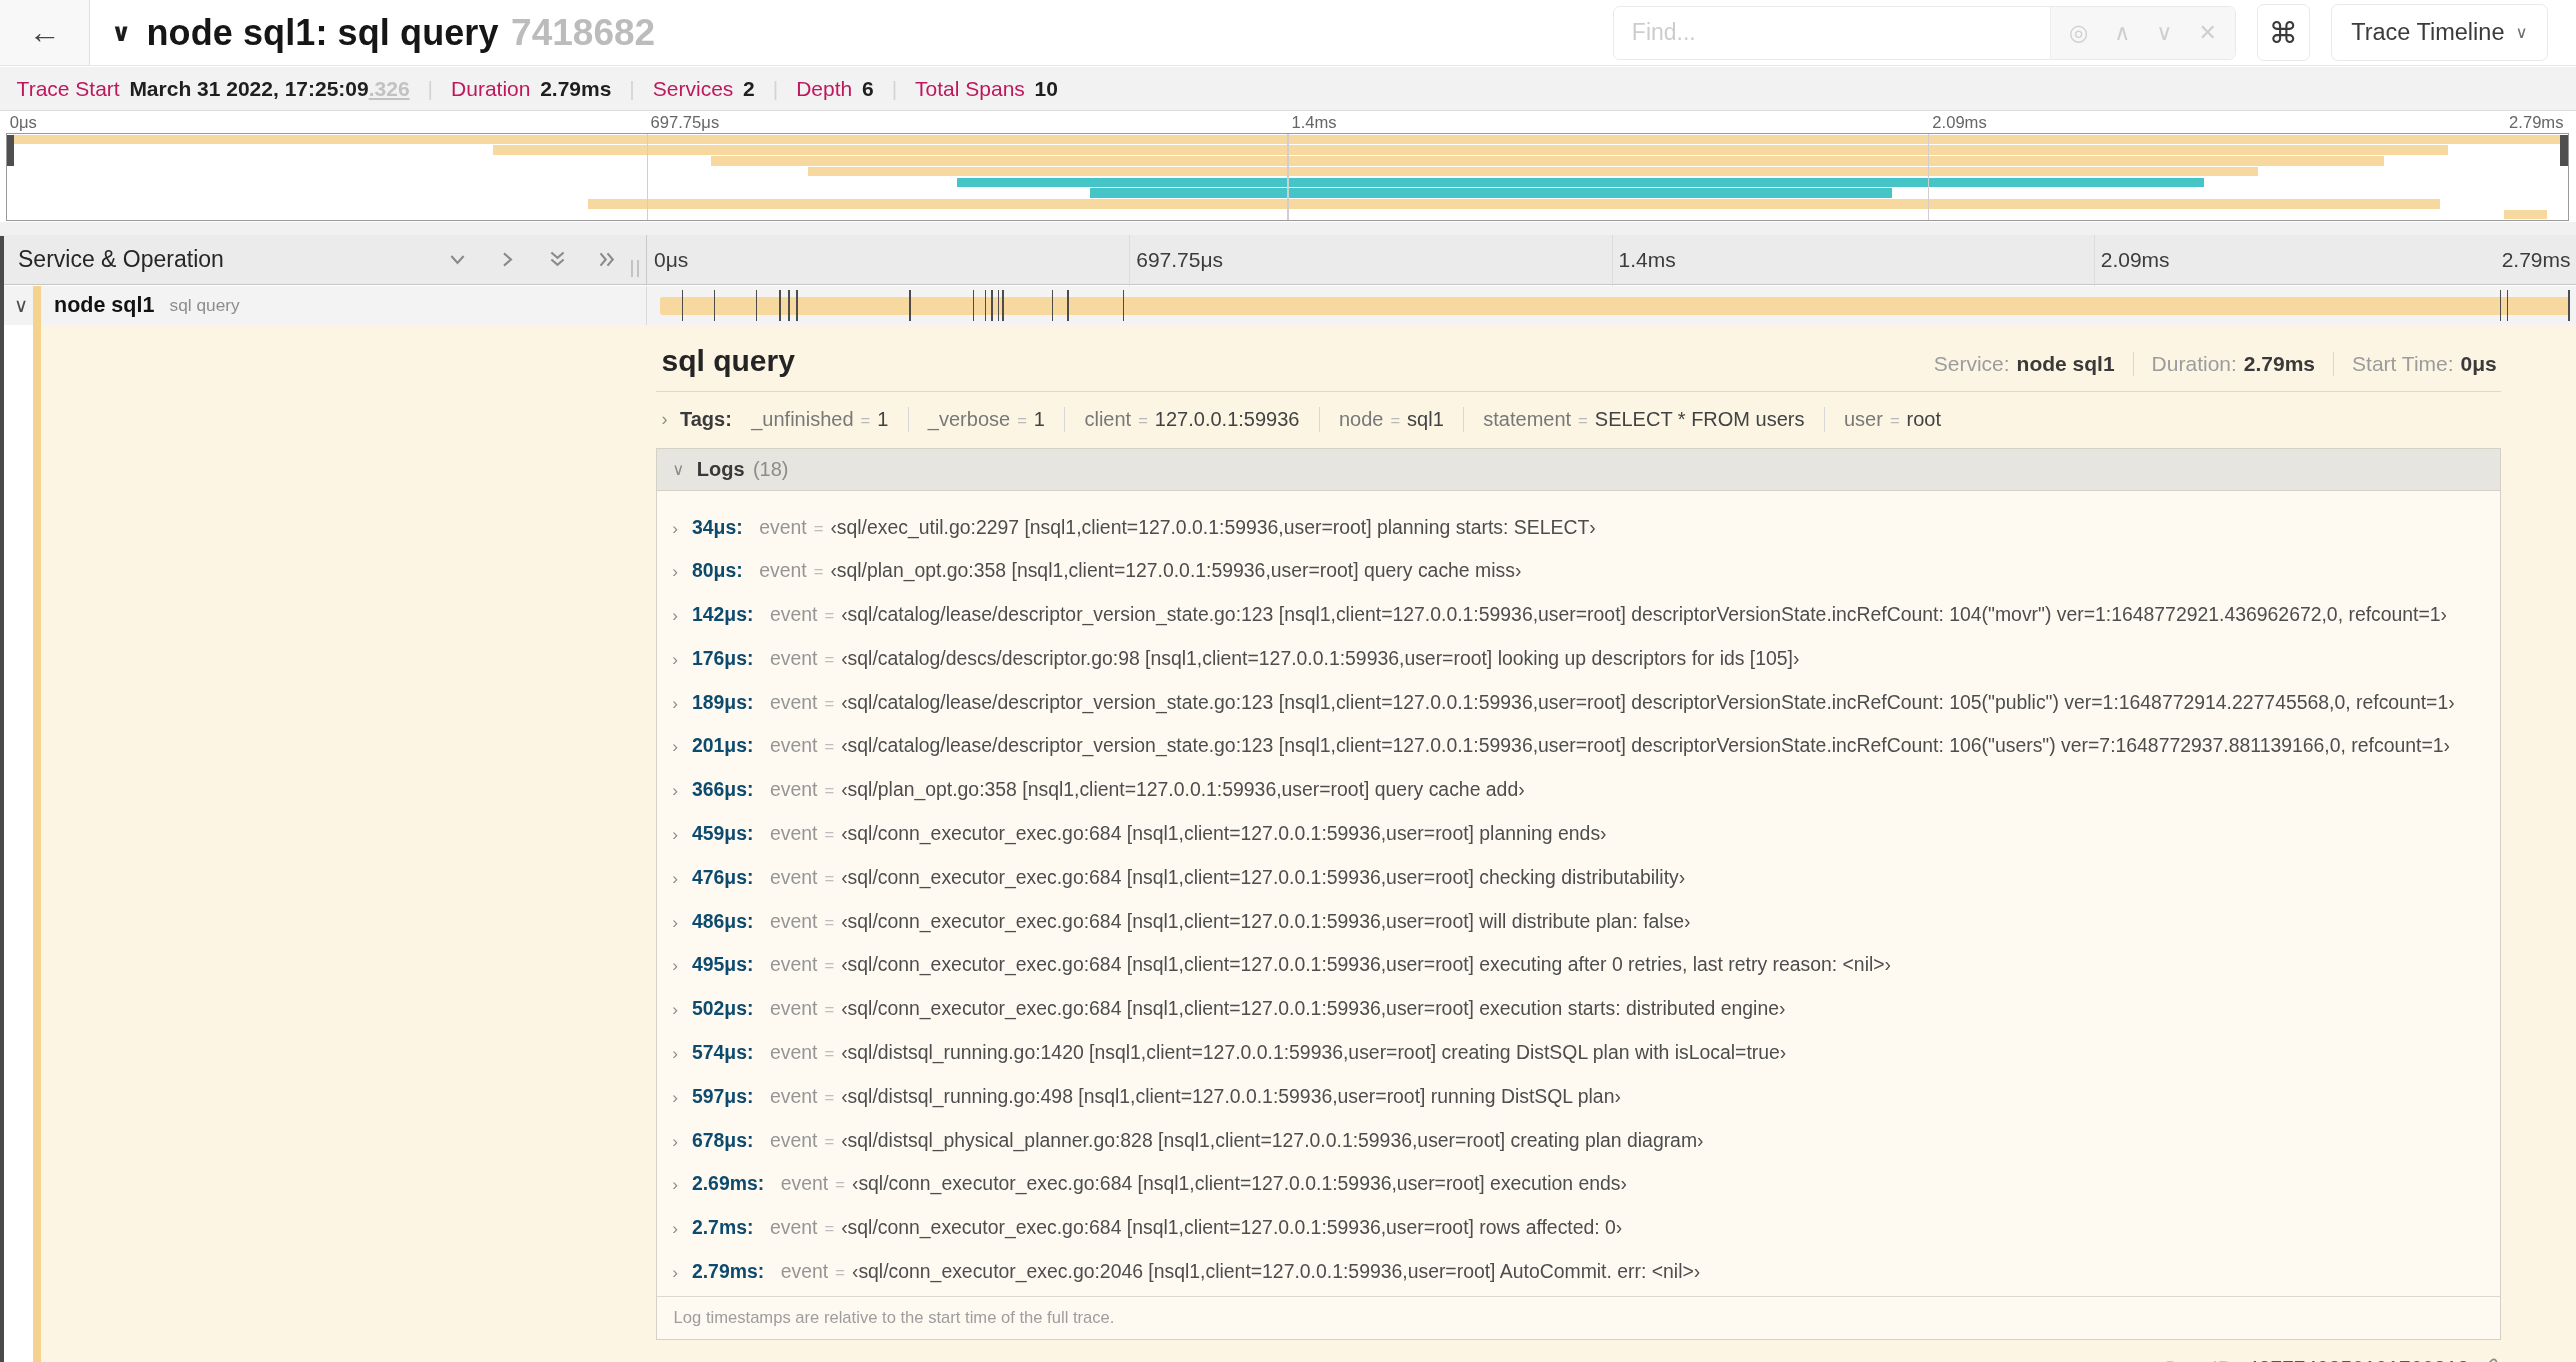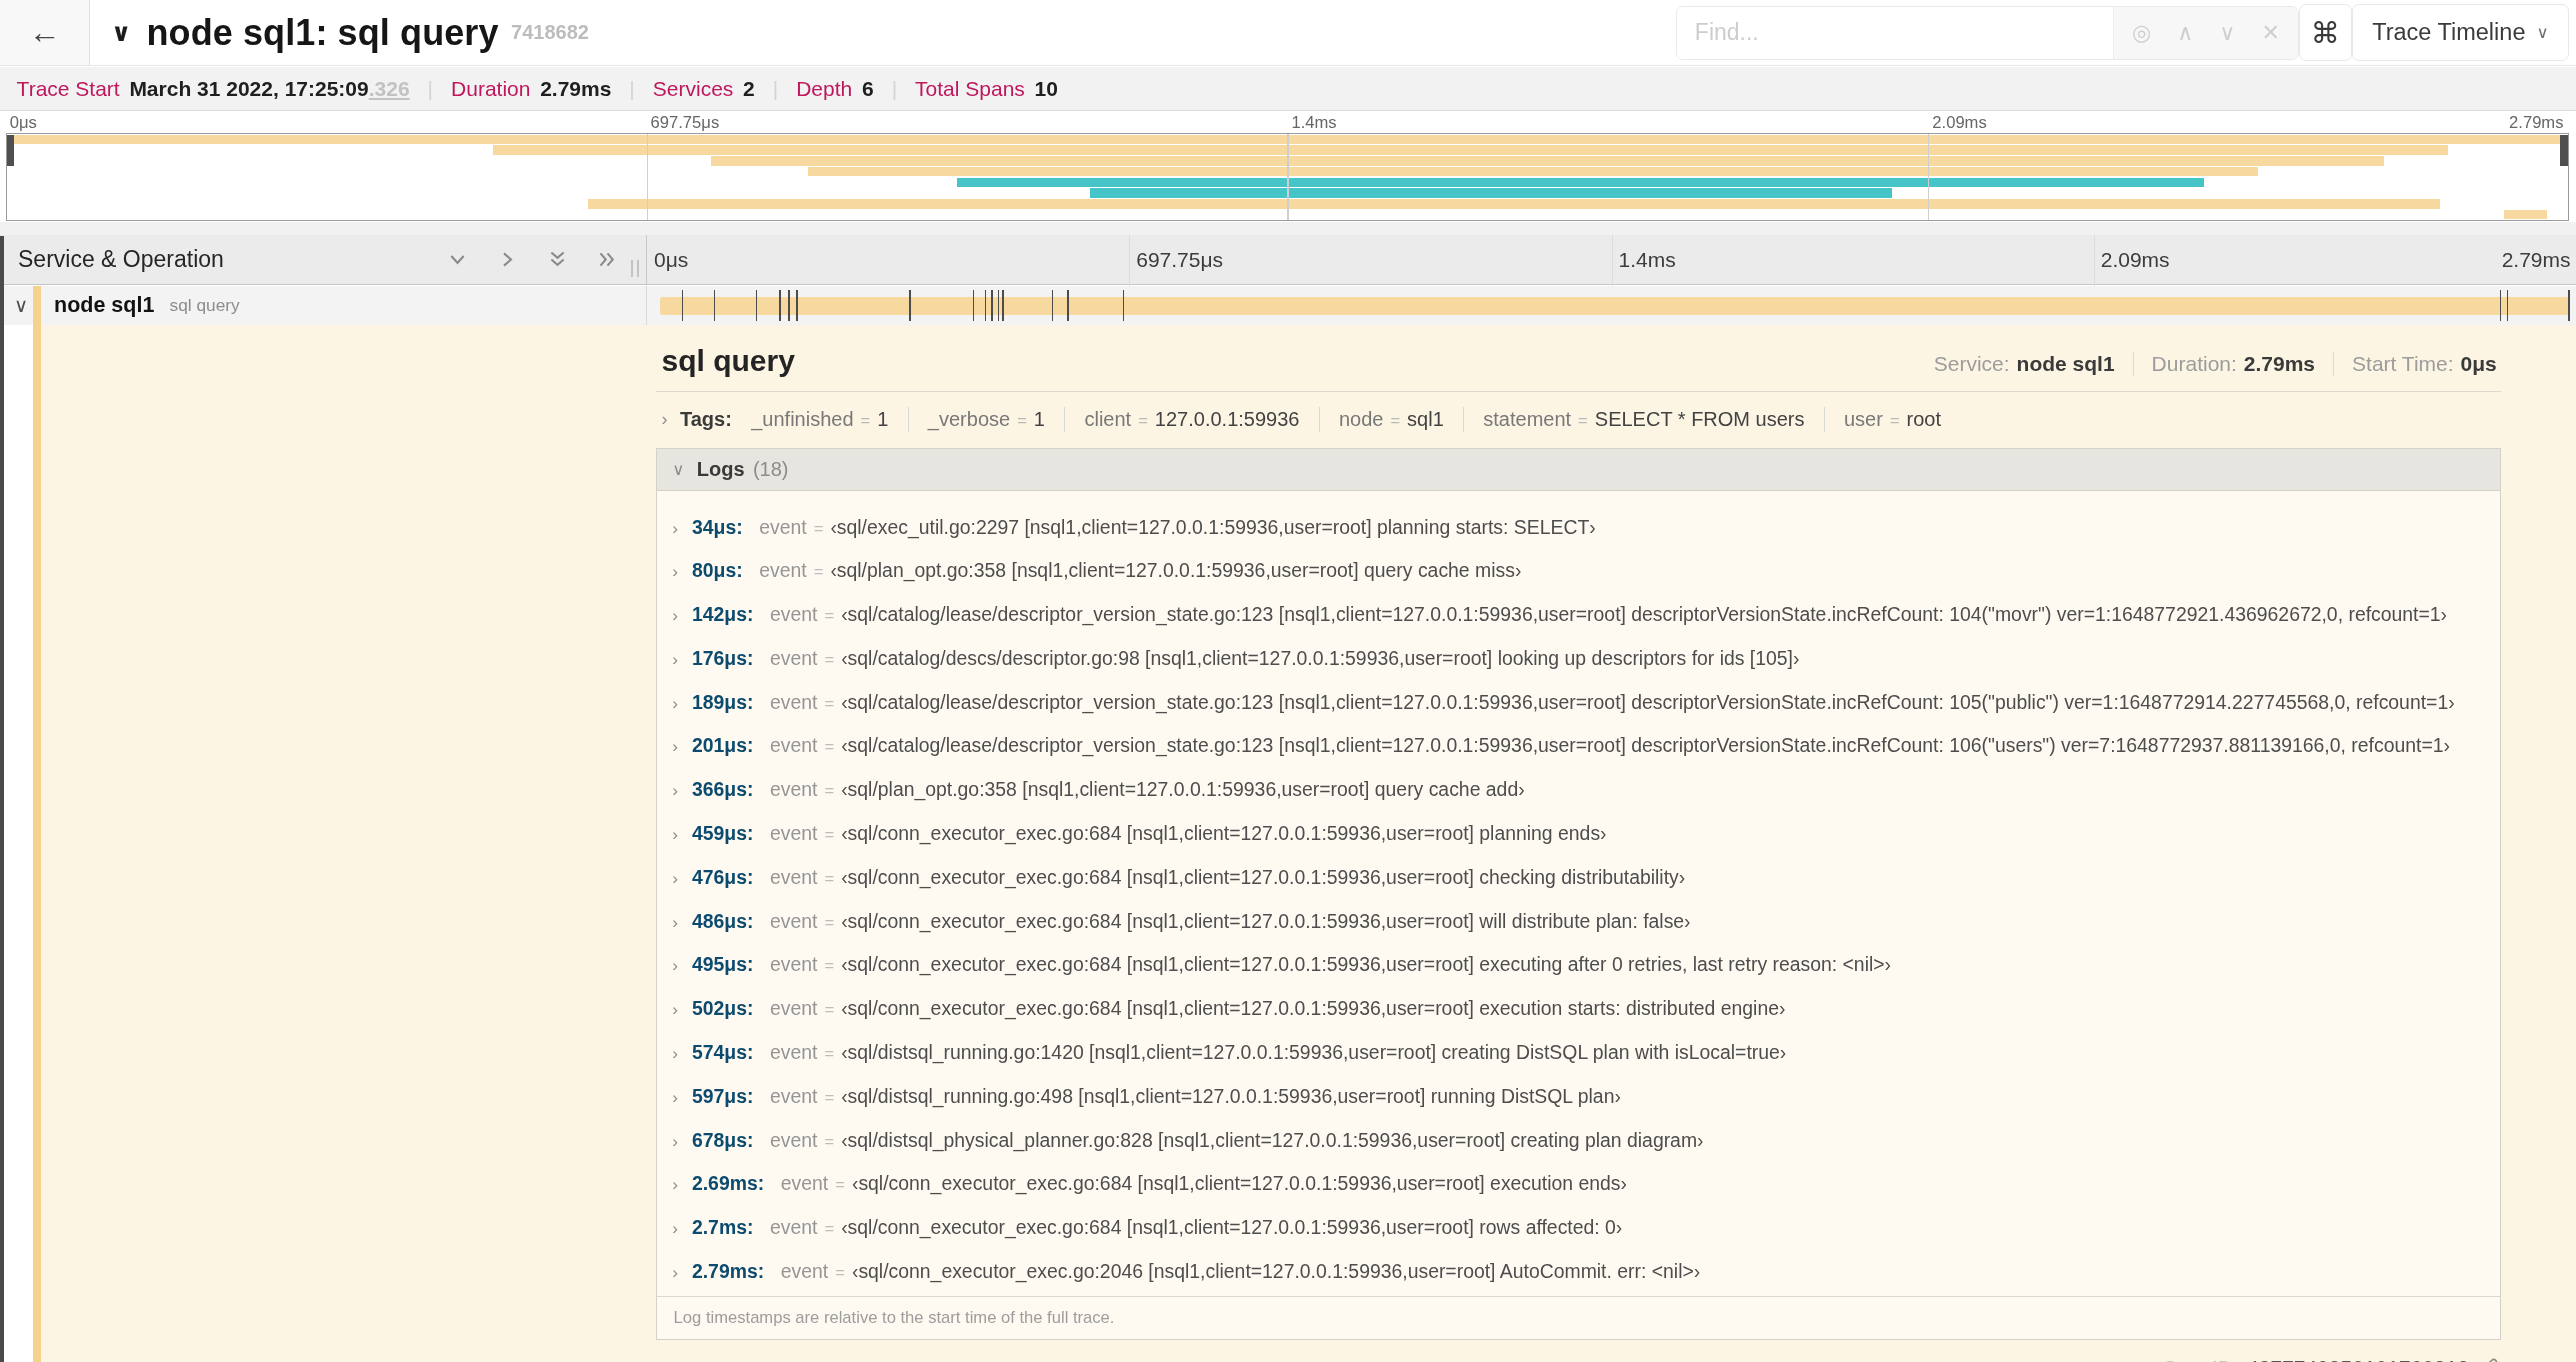--- a/index.html
+++ b/index.html
@@ -6,22 +6,22 @@
   html,body { width: 2576px; height: 1363px; }
   body { font-family: "Liberation Sans", "DejaVu Sans", sans-serif; background:#fff; }
   .app { position:relative; width:2576px; height:1363px; overflow:hidden; background:#fff; }
 
   
   .top { position:absolute; top:0; left:0; right:0; height:66px; background:#fff; border-bottom:0.7px solid #e6e6e6; display:flex; align-items:center; }
   .back { width:90px; height:100%; background:#f8f8f8; border-right:0.7px solid #e0e0e0; display:flex; align-items:center; justify-content:center; font-size:32px; color:#474747; cursor:pointer; }
   .titlewrap { display:flex; align-items:center; padding-left:21px; }
   .tchev { font-size:25px; font-weight:bold; color:#1c1c1c; margin-right:15.2px; }
   .ttl { font-size:36px; font-weight:bold; color:#161616; letter-spacing:0.1px; }
-  .tid { font-size:20px; color:#bcbcbc; margin-left:12.5px; font-weight:bold; }
-  .hright { margin-left:auto; display:flex; align-items:center; padding-right:7px; }
+  .tid { font-size:37px; color:#bcbcbc; margin-left:12.5px; font-weight:bold; }
+  .hright { margin-left:auto; display:flex; align-items:center; gap:21px; padding-right:28px; }
   .findgroup { display:flex; height:54px; border:1.4px solid #e9e9e9; border-radius:7px; overflow:hidden; background:#fff; width:623px; }
   .findgroup input { border:none; outline:none; flex:1; padding:0 18px; font-size:23px; color:#444; font-family:inherit; background:#fff; }
   .findgroup input::placeholder { color:#cdcdcd; }
   .findbtns { display:flex; align-items:center; background:#f7f7f7; border-left:1.4px solid #ededed; padding:0 18px; gap:26px; color:#cfcfcf; font-size:22px; }
   .findbtns span { cursor:pointer; }
   .kbd { height:57px; width:53px; border:1.4px solid #e9e9e9; border-radius:7px; background:#fff; font-size:29px; color:#3a3a3a; display:flex; align-items:center; justify-content:center; cursor:pointer; }
   .viewsel { height:57px; border:1.4px solid #e9e9e9; border-radius:7px; background:#fff; font-size:23.5px; color:#3b3b3b; display:flex; align-items:center; gap:11px; padding:0 19.4px; cursor:pointer; }
   .viewsel .caret { font-size:16.6px; color:#6e6e6e; }
 
   

